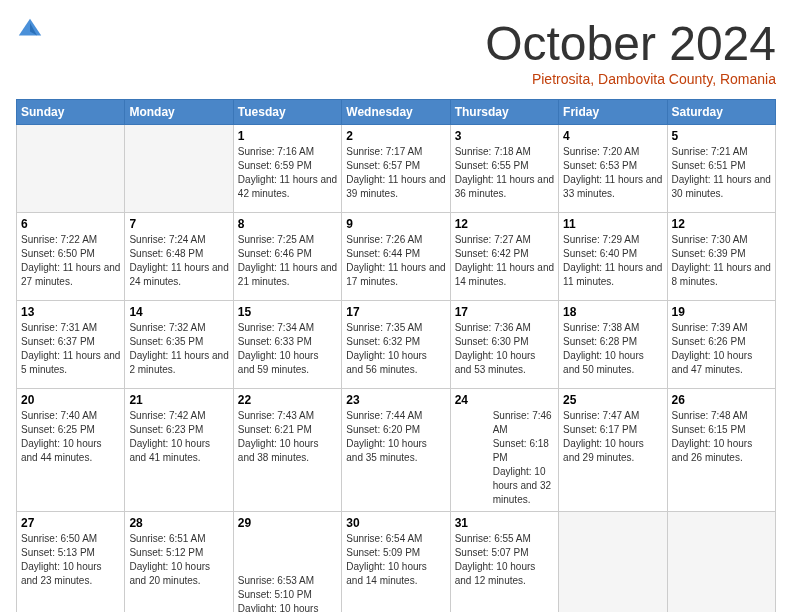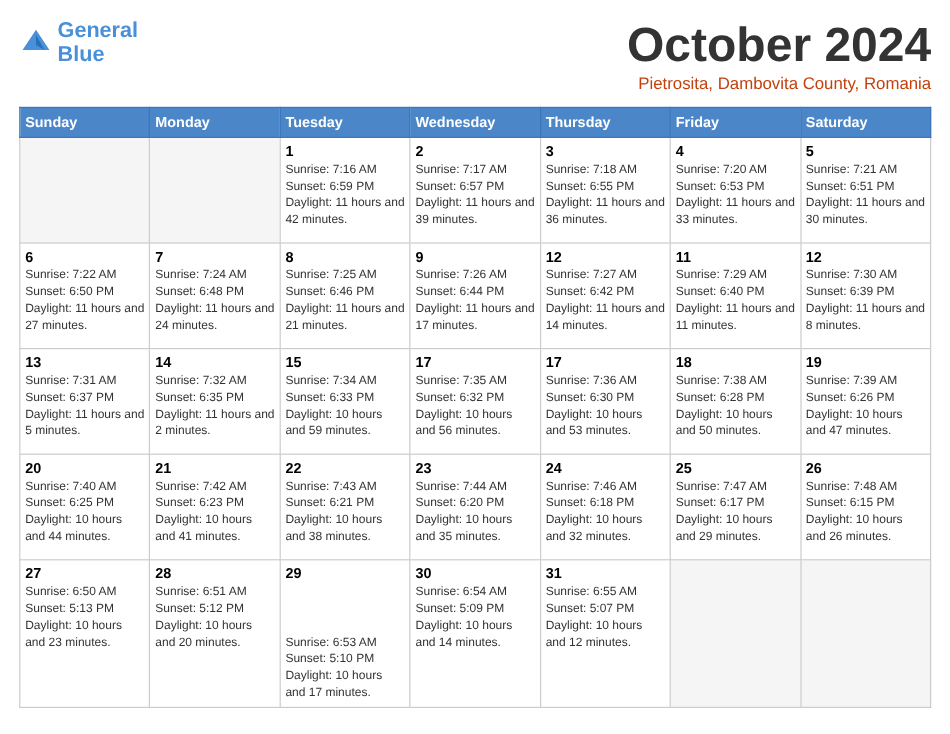--- a/index.html
+++ b/index.html
@@ -31,22 +31,22 @@
       color: #4a90d9;
     }
     .logo-icon {
       width: 28px;
       height: 28px;
     }
     .title-block {
       text-align: right;
     }
     .month-title {
-      font-size: 40px;
-      font-weight: bold;
+      font-size: 48px;
+      font-weight: normal;
       color: #333;
     }
     .location {
       font-size: 14px;
       color: #c2410c;
     }
     table {
       width: 100%;
       border-collapse: collapse;
       font-size: 11px;
@@ -86,24 +86,20 @@
   </style>
 </head>
 <body>
 
 <div class="header">
   <div class="logo">
     <svg class="logo-icon" viewBox="0 0 40 40" xmlns="http://www.w3.org/2000/svg">
       <polygon points="20,4 36,28 4,28" fill="#4a90d9"></polygon>
       <polygon points="20,10 30,28 20,22" fill="#2a70b9"></polygon>
     </svg>
-    <div class="logo-text">
-      <div><span>General</span></div>
-      <div style="color:#4a90d9">Blue</div>
-    </div>
   </div>
   <div class="title-block">
     <div class="month-title">October 2024</div>
     <div class="location">Pietrosita, Dambovita County, Romania</div>
   </div>
 </div>
 
 <table>
   <thead>
     <tr>
@@ -259,21 +255,21 @@
 Daylight: 10 hours and 38 minutes.</div>
         </td>
         <td>
           <span class="day-num">23</span>
           <div class="day-info" style="white-space: pre-line;">Sunrise: 7:44 AM
 Sunset: 6:20 PM
 Daylight: 10 hours and 35 minutes.</div>
         </td>
         <td>
           <span class="day-num">24</span>
-          <div class="day-info" style="white-space: pre-line;">Sunrise: 7:46 AM
+          <div class="day-info" style="white-space: pre-line; margin-left: 38px;">Sunrise: 7:46 AM
 Sunset: 6:18 PM
 Daylight: 10 hours and 32 minutes.</div>
         </td>
         <td>
           <span class="day-num">25</span>
           <div class="day-info" style="white-space: pre-line;">Sunrise: 7:47 AM
 Sunset: 6:17 PM
 Daylight: 10 hours and 29 minutes.</div>
         </td>
         <td>

